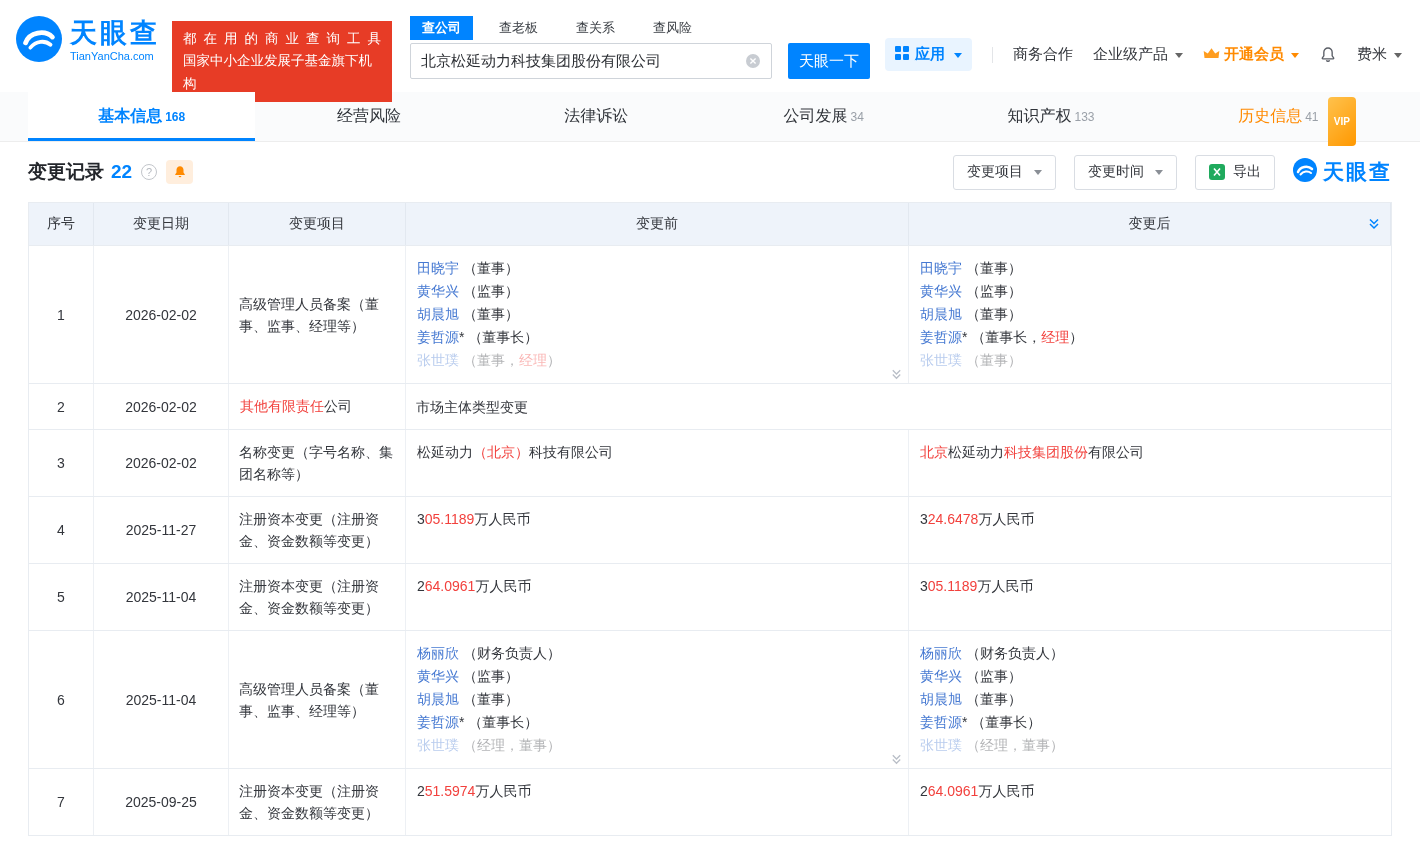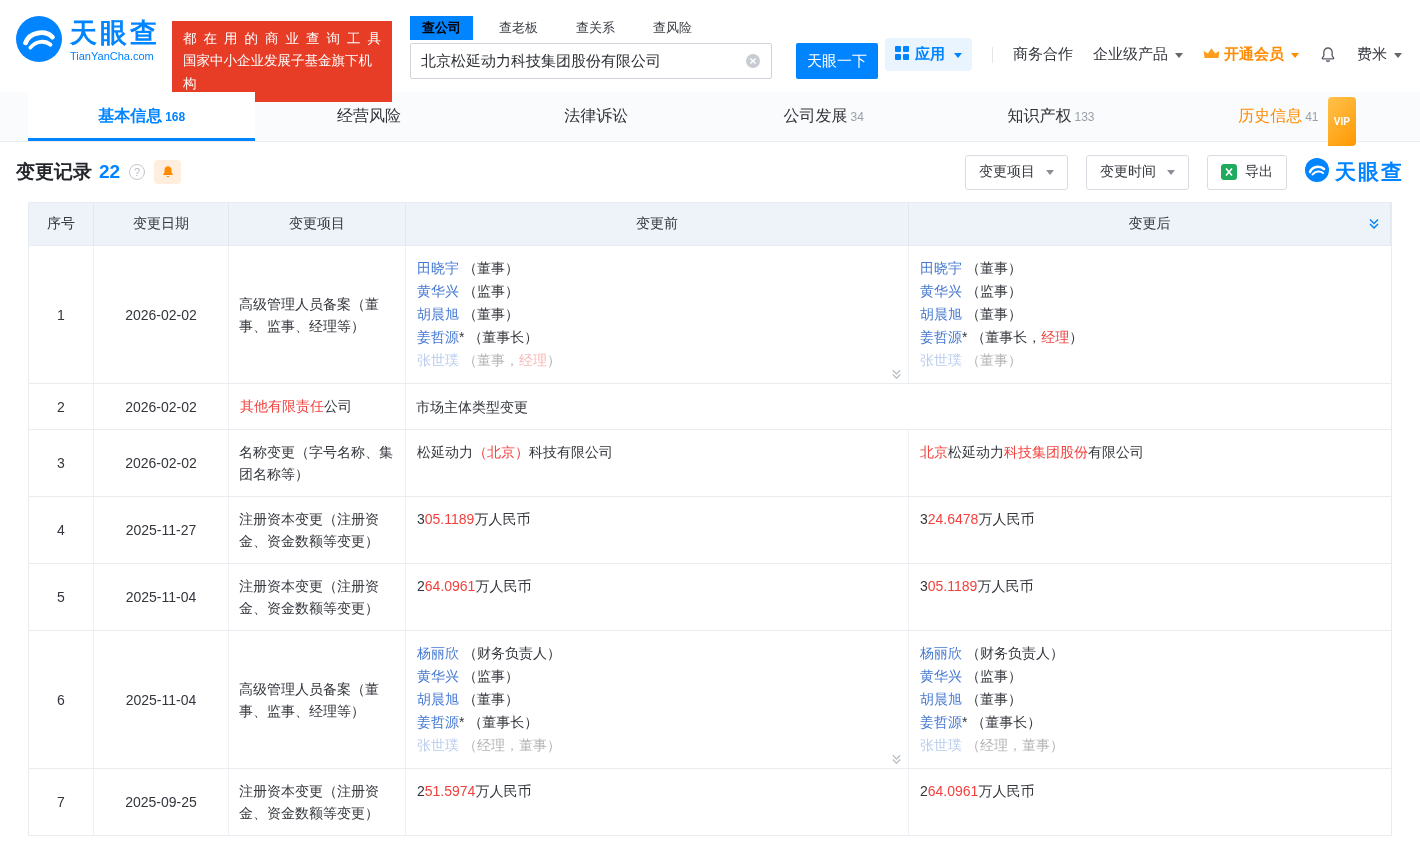--- a/index.html
+++ b/index.html
@@ -11,28 +11,28 @@
   .logo{display:flex;align-items:center;gap:8px;cursor:pointer}
   .logo-text{display:flex;flex-direction:column;line-height:1.1}
   .logo-cn{font-size:27px;font-weight:700;color:#0084ff;letter-spacing:3px}
   .logo-en{font-size:11px;color:#0084ff;margin-top:2px}
   .slogan{background:#e73c26;color:#fff;width:220px;margin-left:12px;margin-top:5px;
     padding:7px 11px;font-size:13.5px;line-height:1.65}
   .slogan-l1{text-align:justify;text-align-last:justify}
   .search-area{margin-left:18px}
   .search-tabs{display:flex;align-items:center;gap:14px;font-size:13px;margin-bottom:3px;height:24px}
   .search-tab{padding:3px 12px;color:#3c4046;cursor:pointer}
-  .search-tab.active{background:#0084ff;color:#000000;font-weight:700}
+  .search-tab.active{background:#0084ff;color:#ffffff;font-weight:700}
   .search-row{display:flex;align-items:center}
   .search-box{width:362px;height:36px;border:1px solid #cfd4da;border-radius:2px;
     display:flex;align-items:center;padding:0 10px;background:#fff}
   .search-input{flex:1;border:none;outline:none;font-size:15px;color:#2b2e33;background:transparent;
     font-family:"Liberation Sans","DejaVu Sans",sans-serif}
   .clear-btn{display:inline-flex;cursor:pointer;margin-left:6px}
-  .search-btn{width:82px;height:36px;margin-left:24px;background:#0084ff;color:#fff;border:none;
+  .search-btn{width:82px;height:36px;margin-left:16px;background:#0084ff;color:#fff;border:none;
     font-size:15px;border-radius:2px;cursor:pointer;font-family:inherit}
   .top-nav{margin-left:auto;display:flex;align-items:center;gap:20px;margin-top:22px;font-size:15px;white-space:nowrap}
   .app-chip{display:flex;align-items:center;gap:6px;background:#e9f4ff;color:#0084ff;
     padding:7px 10px;border-radius:4px;cursor:pointer;font-weight:700}
   .nav-divider{width:1px;height:16px;background:#e3e5e8}
   .nav-item{display:inline-flex;align-items:center;gap:4px;color:#33363c;cursor:pointer}
   .vip-nav{color:#ff8a00;font-weight:700}
   .bell-btn{display:inline-flex;cursor:pointer}
   .caret{display:inline-block;width:0;height:0;border:4px solid transparent;border-top:5px solid #666;
     margin-left:3px;margin-top:5px}
@@ -44,21 +44,21 @@
   .tab{flex:1;position:relative;display:flex;align-items:center;justify-content:center;gap:3px;
     font-size:16px;color:#30343a;cursor:pointer}
   .tab.active{background:#fff;color:#0084ff;font-weight:700;box-shadow:inset 0 -3px 0 #0084ff}
   .tab-count{font-size:12px;color:#9aa0a8}
   .tab.active .tab-count{color:#0084ff}
   .tab.vip{color:#ff8a00}
   .vip-badge{position:absolute;top:5px;right:36px;font-size:10px;font-weight:700;color:#fff;
     background:linear-gradient(135deg,#ffc24d,#ff9800);padding:18px 6px;border-radius:4px 4px 4px 0;line-height:13px}
 
   
-  .toolbar{display:flex;align-items:center;height:60px;padding:0 16px}
+  .toolbar{display:flex;align-items:center;height:60px;padding:0 28px}
   .section-title{font-size:19px;font-weight:700;color:#23262b}
   .section-count{font-size:19px;font-weight:700;color:#0084ff;margin-left:7px}
   .help-icon{width:16px;height:16px;border:1px solid #c3c6cb;border-radius:50%;color:#b6bac0;
     font-size:11px;display:inline-flex;align-items:center;justify-content:center;margin-left:9px;cursor:pointer}
   .bell-chip{width:27px;height:24px;background:#ffeedd;border-radius:4px;display:inline-flex;
     align-items:center;justify-content:center;margin-left:9px;cursor:pointer}
   .toolbar-right{margin-left:auto;display:flex;align-items:center;gap:18px}
   .btn{height:35px;padding:0 13px;border:1px solid #d9dde3;border-radius:3px;background:#fff;
     font-size:14px;color:#33363c;display:inline-flex;align-items:center;gap:8px;cursor:pointer;
     font-family:inherit}

